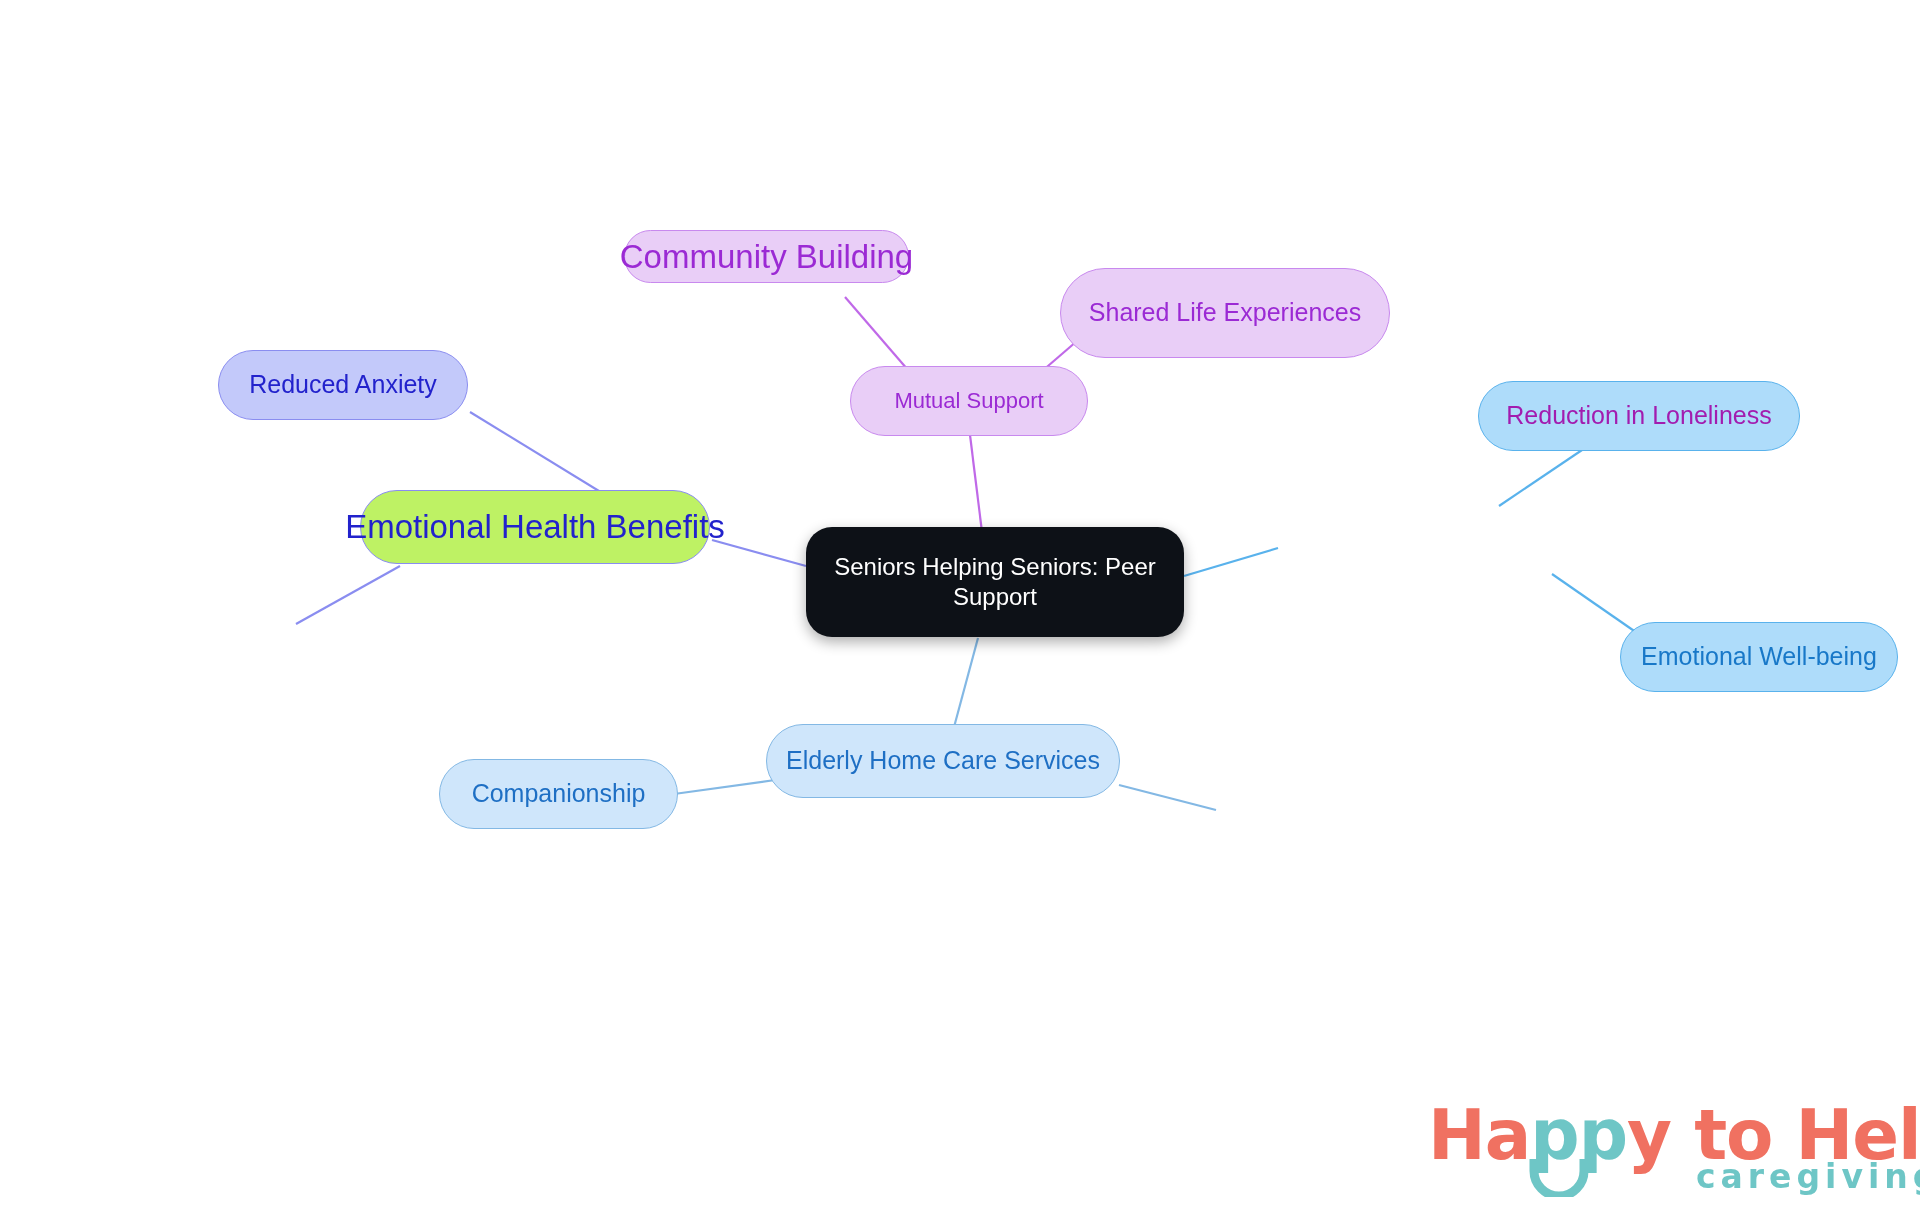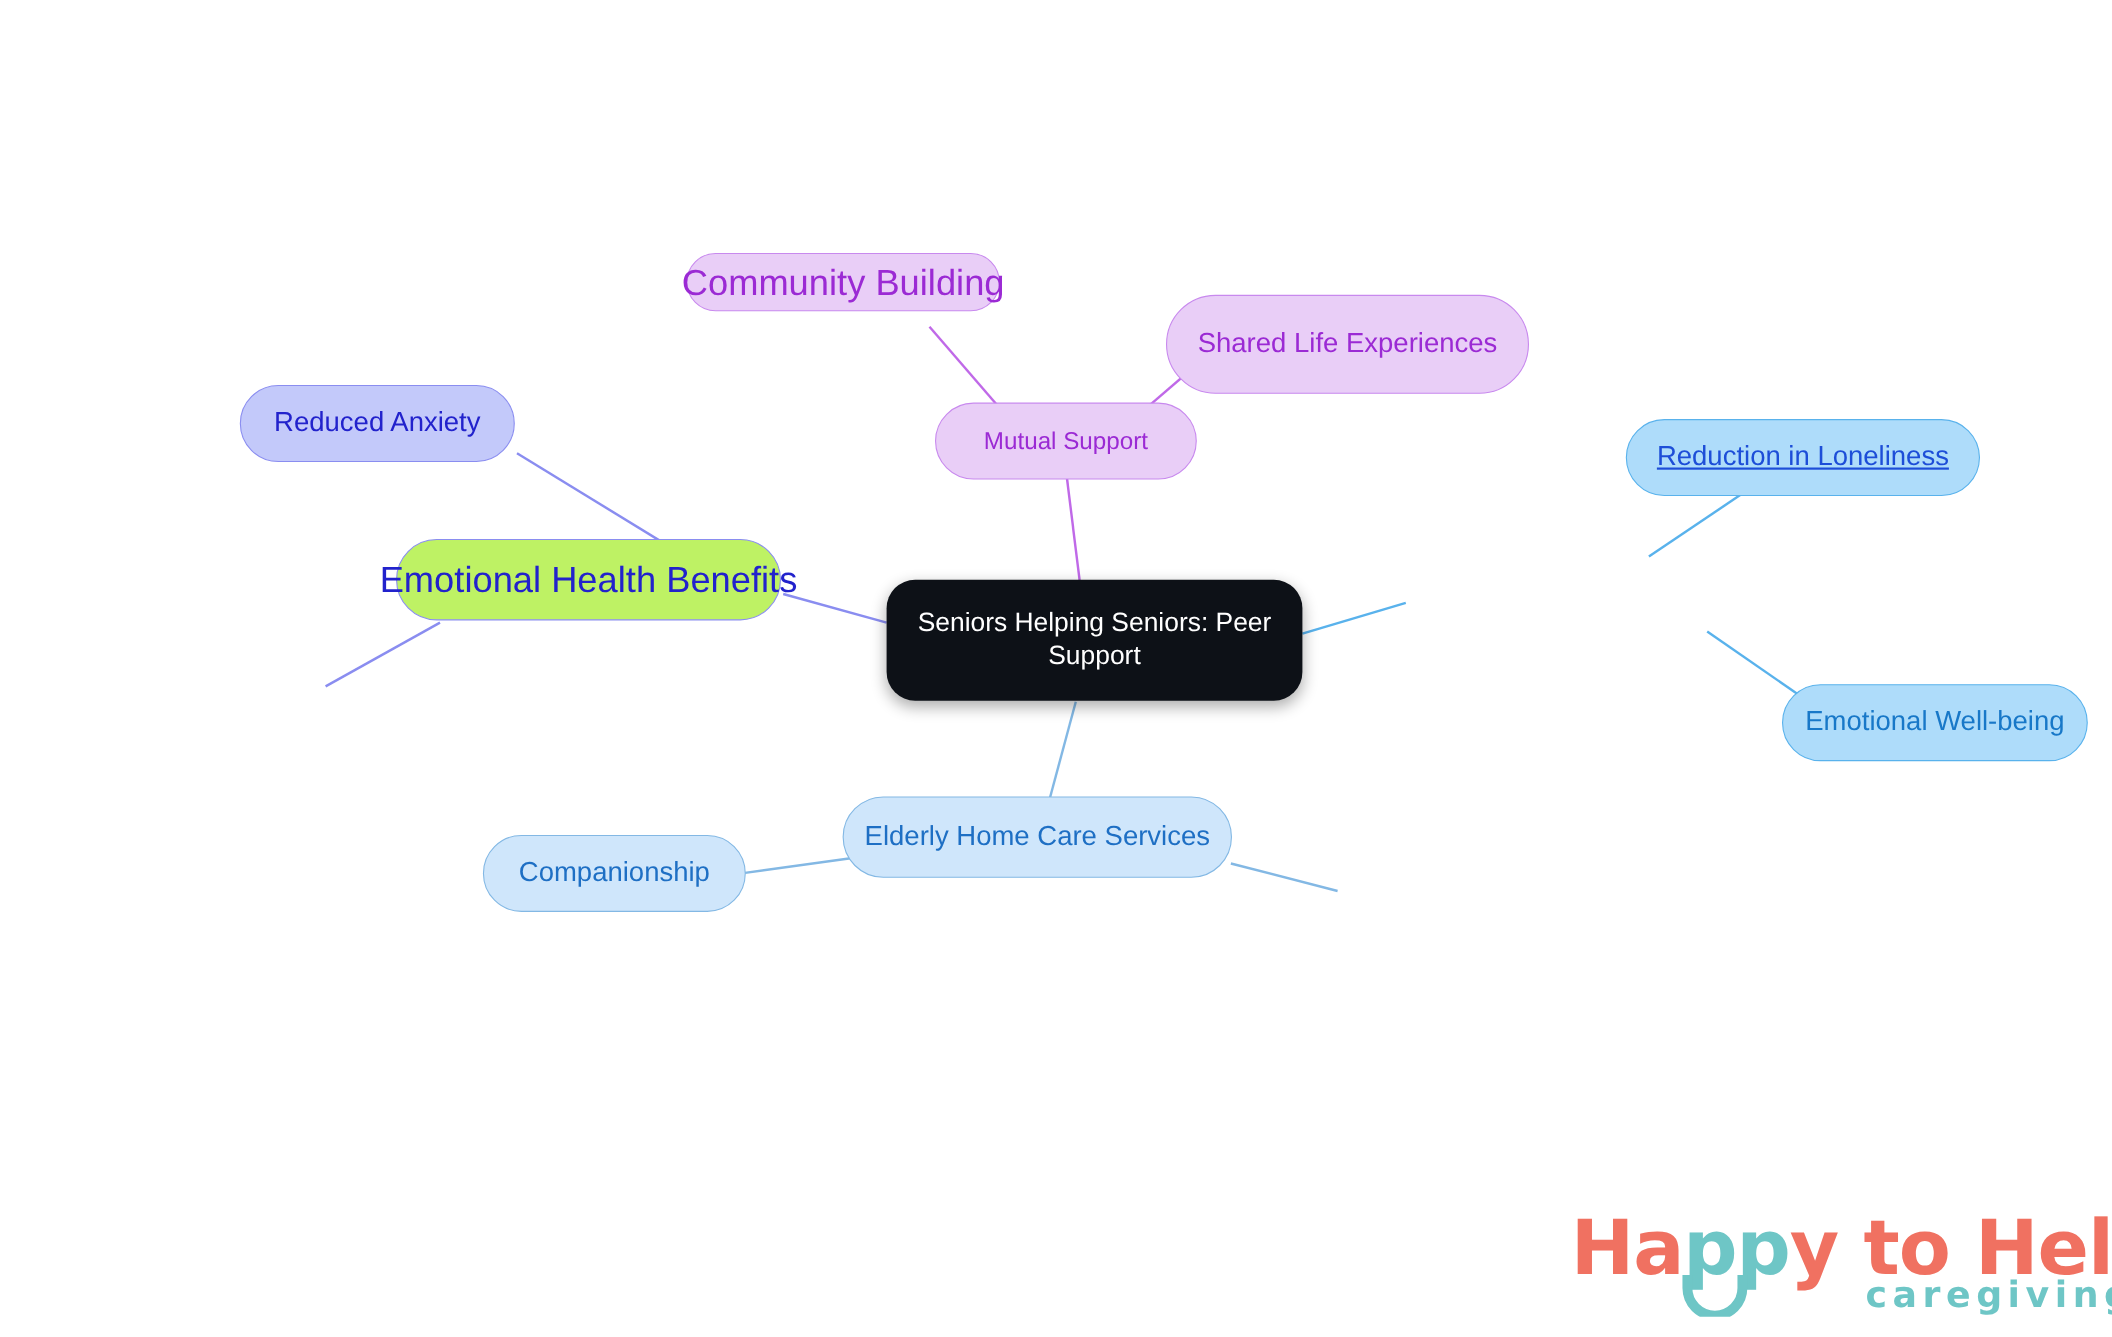--- a/index.html
+++ b/index.html
@@ -133,21 +133,21 @@
   <div class="node" style="left:850px; top:366px; width:238px; height:70px; background:#e9cef7; border-color:#c889ee; color:#9b2ad4; font-size:22px;">
     <span class="node-label">Mutual Support</span>
   </div>
   <div class="node" style="left:624px; top:230px; width:285px; height:53px; background:#e9cef7; border-color:#c889ee; color:#9b2ad4; font-size:33px;text-align:right;">
     <span class="node-label">Community Building</span>
   </div>
   <div class="node" style="left:1060px; top:240px; width:330px; height:90px; background:#e9cef7; border-color:#c889ee; color:#9b2ad4; font-size:25px;margin-top:28px;">
     <span class="node-label">Shared Life Experiences</span>
   </div>
 
-  <div class="node" style="left:1478px; top:381px; width:322px; height:70px; background:#aedcfa; border-color:#59b2ec; color:#1d4ed8; font-size:25px;text-decoration:underline;">
+  <div class="node" style="left:1478px; top:381px; width:322px; height:70px; background:#aedcfa; border-color:#59b2ec; color:#a21caf; font-size:25px;">
     <span class="node-label">Reduction in Loneliness</span>
   </div>
   <div class="node" style="left:1620px; top:622px; width:278px; height:70px; background:#aedcfa; border-color:#59b2ec; color:#1878c8; font-size:25px;">
     <span class="node-label">Emotional Well-being</span>
   </div>
 
   <div class="node" style="left:766px; top:724px; width:354px; height:74px; background:#cfe6fb; border-color:#83b8e4; color:#1e6fc4; font-size:25px;">
     <span class="node-label">Elderly Home Care Services</span>
   </div>
   <div class="node" style="left:439px; top:759px; width:239px; height:70px; background:#cfe6fb; border-color:#83b8e4; color:#1e6fc4; font-size:25px;">

